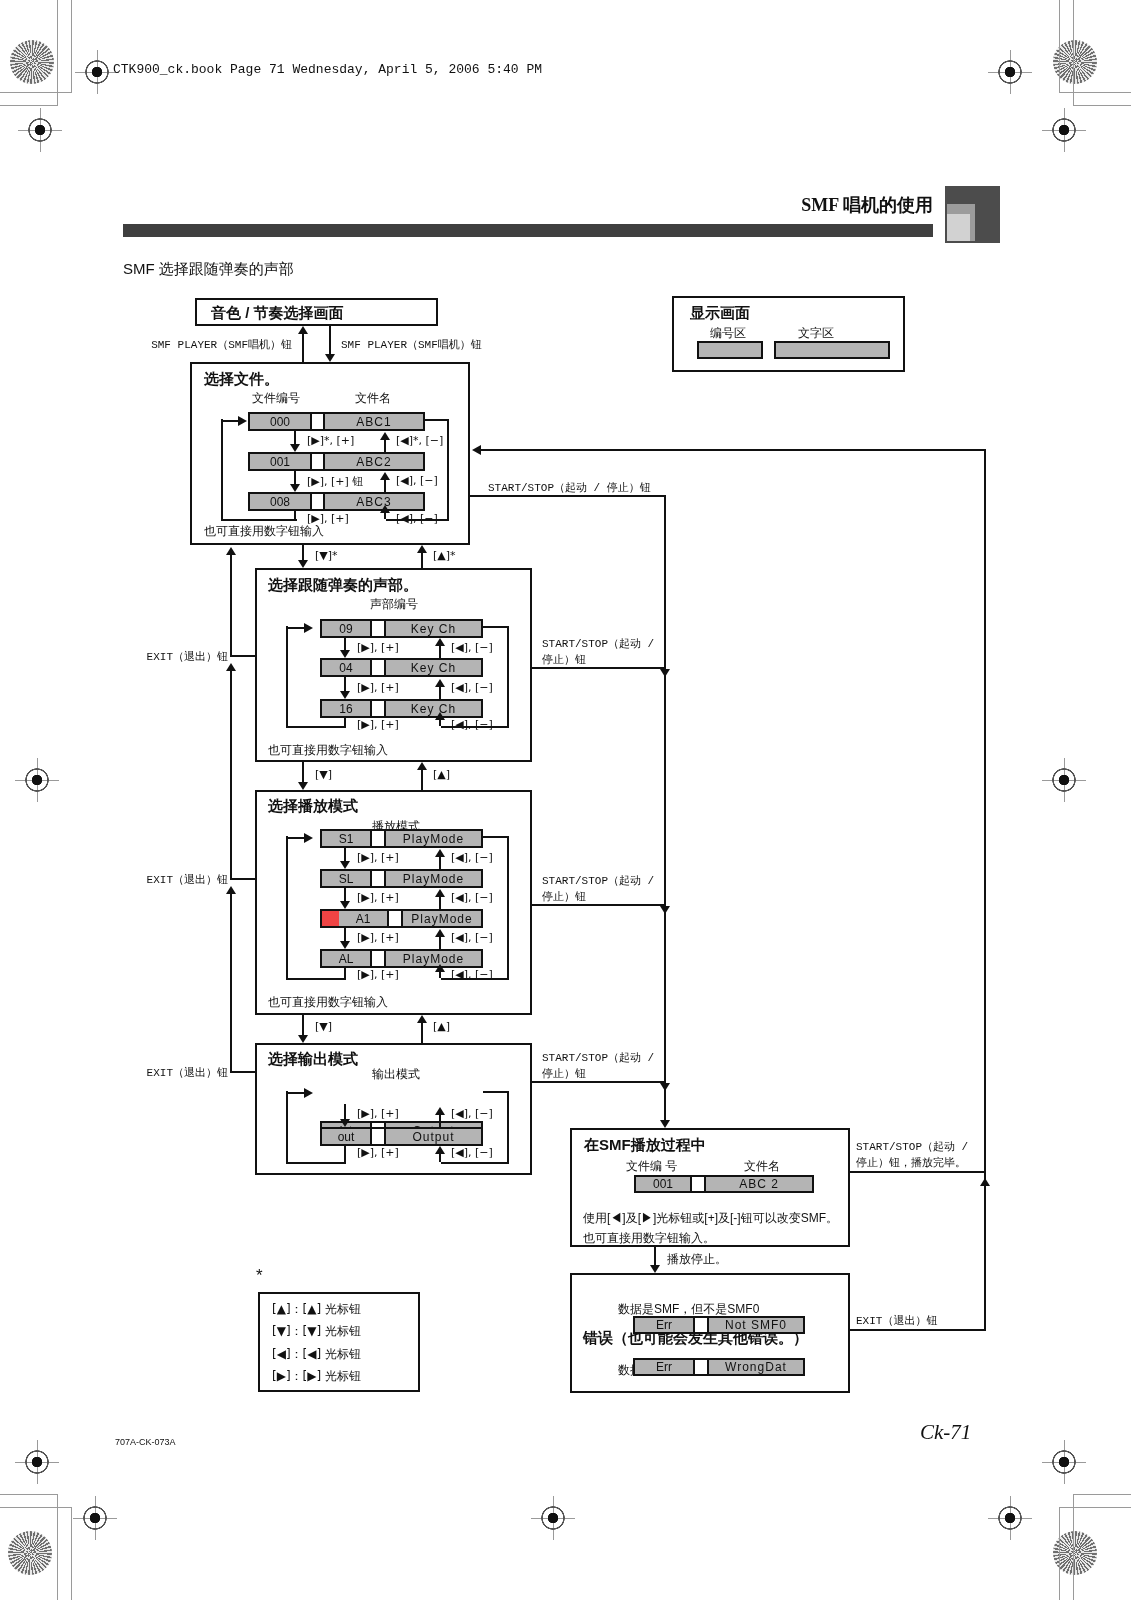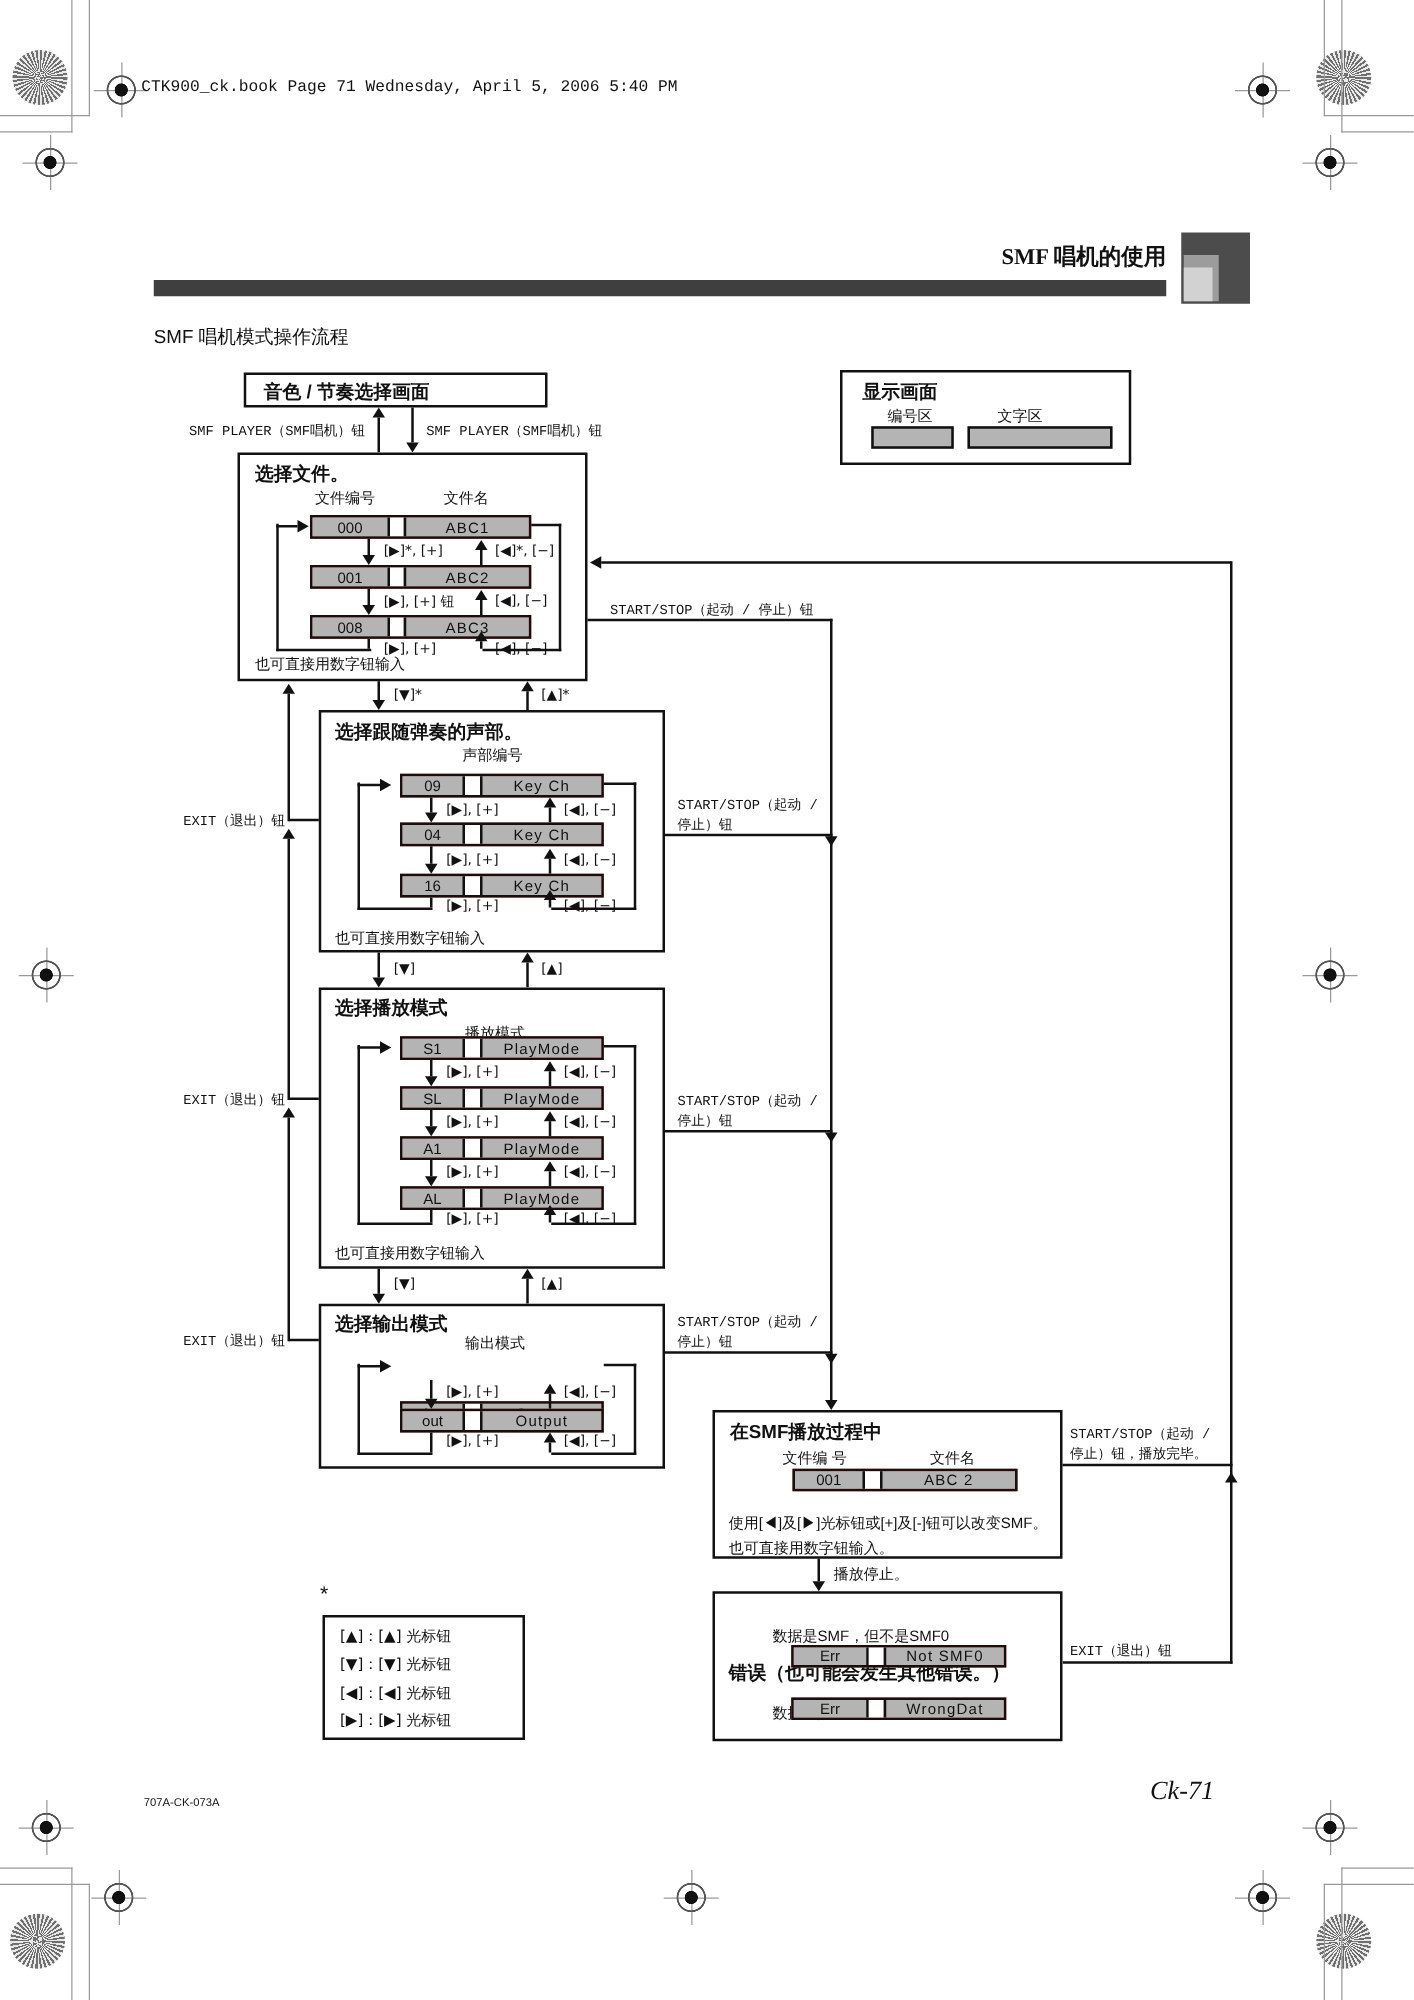--- a/index.html
+++ b/index.html
@@ -87,21 +87,21 @@
 
 <div class="abs ml" style="left:113px;top:62px;font-size:13px;">CTK900_ck.book  Page 71  Wednesday, April 5, 2006  5:40 PM</div>
 
 <div class="abs" style="left:500px;top:193px;width:433px;text-align:right;font-weight:bold;
      font-size:18px;font-family:'Liberation Serif',serif;">SMF 唱机的使用</div>
 <i class="abs" style="left:123px;top:224px;width:810px;height:13px;background:#3f3f3f;display:block;"></i>
 <i class="abs" style="left:945px;top:186px;width:55px;height:57px;background:#4c4c4c;display:block;"></i>
 <i class="abs" style="left:947px;top:204px;width:28px;height:37px;background:#9c9c9c;display:block;"></i>
 <i class="abs" style="left:947px;top:214px;width:23px;height:27px;background:#d2d2d2;display:block;"></i>
 
-<div class="abs" style="left:123px;top:260px;font-size:15px;">SMF 唱机模式操作流程</div>
+<div class="abs" style="left:123px;top:260px;font-size:15px;">SMF 选择跟随弹奏的声部</div>
 
 <div class="fbox" style="left:195px;top:298px;width:243px;height:28px;">
   <div class="btitle" style="left:14px;top:4px;">音色 / 节奏选择画面</div>
 </div>
 
 <i class="arr-u" style="left:302px;top:334px;height:28px;"></i>
 <i class="arr-d" style="left:329px;top:326px;height:28px;"></i>
 <div class="ml" style="left:90px;top:337px;width:202px;text-align:right;">SMF PLAYER（SMF唱机）钮</div>
 <div class="ml" style="left:341px;top:337px;">SMF PLAYER（SMF唱机）钮</div>
 
@@ -226,21 +226,21 @@
   <div class="n" style="width:50px;">SL</div>
   <div class="g" style="width:12px;"></div>
   <div class="t">PlayMode</div>
 </div>
 <i class="arr-d" style="left:344px;top:888px;height:13px;"></i>
 <i class="arr-u" style="left:439px;top:897px;height:12px;"></i>
 <div class="kl" style="left:357px;top:891px;">[▶], [+]</div>
 <div class="kl" style="left:451px;top:891px;">[◀], [−]</div>
 
 <div class="lcd" style="left:320px;top:909px;width:163px;">
-  <div class="n" style="width:50px;">A1</div>
+  <div class="n" style="width:50px;margin-left:17px;">A1</div>
   <div class="g" style="width:12px;"></div>
   <div class="t">PlayMode</div>
 </div>
 <i class="arr-d" style="left:344px;top:928px;height:13px;"></i>
 <i class="arr-u" style="left:439px;top:937px;height:12px;"></i>
 <div class="kl" style="left:357px;top:931px;">[▶], [+]</div>
 <div class="kl" style="left:451px;top:931px;">[◀], [−]</div>
 
 <div class="lcd" style="left:320px;top:949px;width:163px;">
   <div class="n" style="width:50px;">AL</div>

